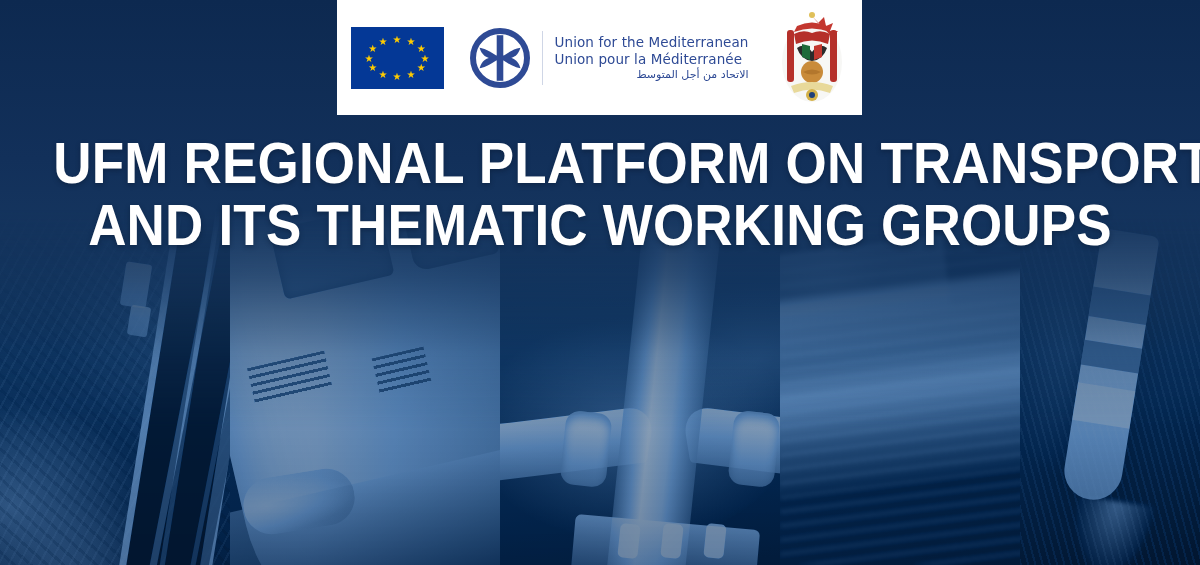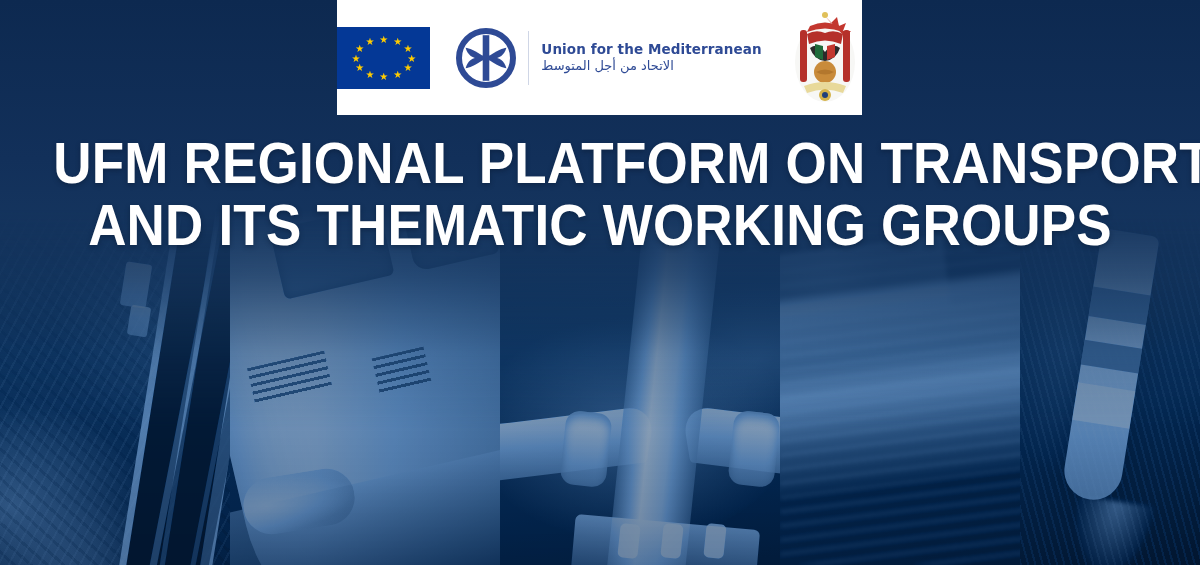--- a/index.html
+++ b/index.html
@@ -245,25 +245,25 @@
     transform:translate(-50%,-50%);
   }
 
   
   .ufm-lockup{display:flex;align-items:center;gap:12px;flex:none;}
   .ufm-mark{width:60px;height:60px;flex:none;}
   .ufm-divider{width:1px;height:54px;background:#cfd6e6;flex:none;}
   .ufm-text{display:flex;flex-direction:column;justify-content:center;line-height:1.26;}
   .ufm-text .en,.ufm-text .fr{
     font-family:"DejaVu Sans", sans-serif;
-    font-size:13.5px;color:#2e4a95;white-space:nowrap;letter-spacing:.1px;font-weight:bold;
+    font-size:13.5px;color:#2e4a95;white-space:nowrap;letter-spacing:.1px;
   }
   .ufm-text .ar{
     font-family:"DejaVu Sans", sans-serif;
-    font-size:13px;color:#2e4a95;text-align:left;direction:rtl;white-space:nowrap;
+    font-size:11px;color:#2e4a95;text-align:right;direction:rtl;white-space:nowrap;
   }
 
   
   .jordan-arms{width:74px;height:96px;flex:none;}
 
   
   .headline{
     position:absolute;left:0;right:0;top:132px;
     text-align:center;z-index:5;
     padding:0 12px;
@@ -387,20 +387,21 @@
         <path d="M50 12 L50 88" stroke="#2e4a95" stroke-width="11" stroke-linecap="butt"></path>
         <path d="M50 50 C 30 36, 22 34, 16 33 C 20 48, 32 54, 50 50 Z" fill="#2e4a95"></path>
         <path d="M50 50 C 70 36, 78 34, 84 33 C 80 48, 68 54, 50 50 Z" fill="#2e4a95"></path>
         <path d="M50 50 C 30 64, 22 66, 16 67 C 20 52, 32 46, 50 50 Z" fill="#2e4a95"></path>
         <path d="M50 50 C 70 64, 78 66, 84 67 C 80 52, 68 46, 50 50 Z" fill="#2e4a95"></path>
         <circle cx="50" cy="50" r="7" fill="#2e4a95"></circle>
       </svg>
       <div class="ufm-divider"></div>
       <div class="ufm-text">
         <div class="en">Union for the Mediterranean</div>
+        <div class="fr">Union pour la Méditerranée</div>
         <div class="ar">الاتحاد من أجل المتوسط</div>
       </div>
     </div>
 
     <svg class="jordan-arms" viewBox="0 0 74 96">
       <ellipse cx="37" cy="52" rx="30" ry="40" fill="#f7f7f5"></ellipse>
       <path d="M37 6 l6 7 6-6 2 9 7-3 -3 8 8 0 -6 6" fill="#c3372f"></path>
       <circle cx="37" cy="5" r="3" fill="#e0c05a"></circle>
       <path d="M22 16 q15 -7 30 0 l3 6 q-18 -7 -36 0 z" fill="#c3372f"></path>
       <rect x="12" y="20" width="7" height="52" rx="3" fill="#b5302a"></rect>

